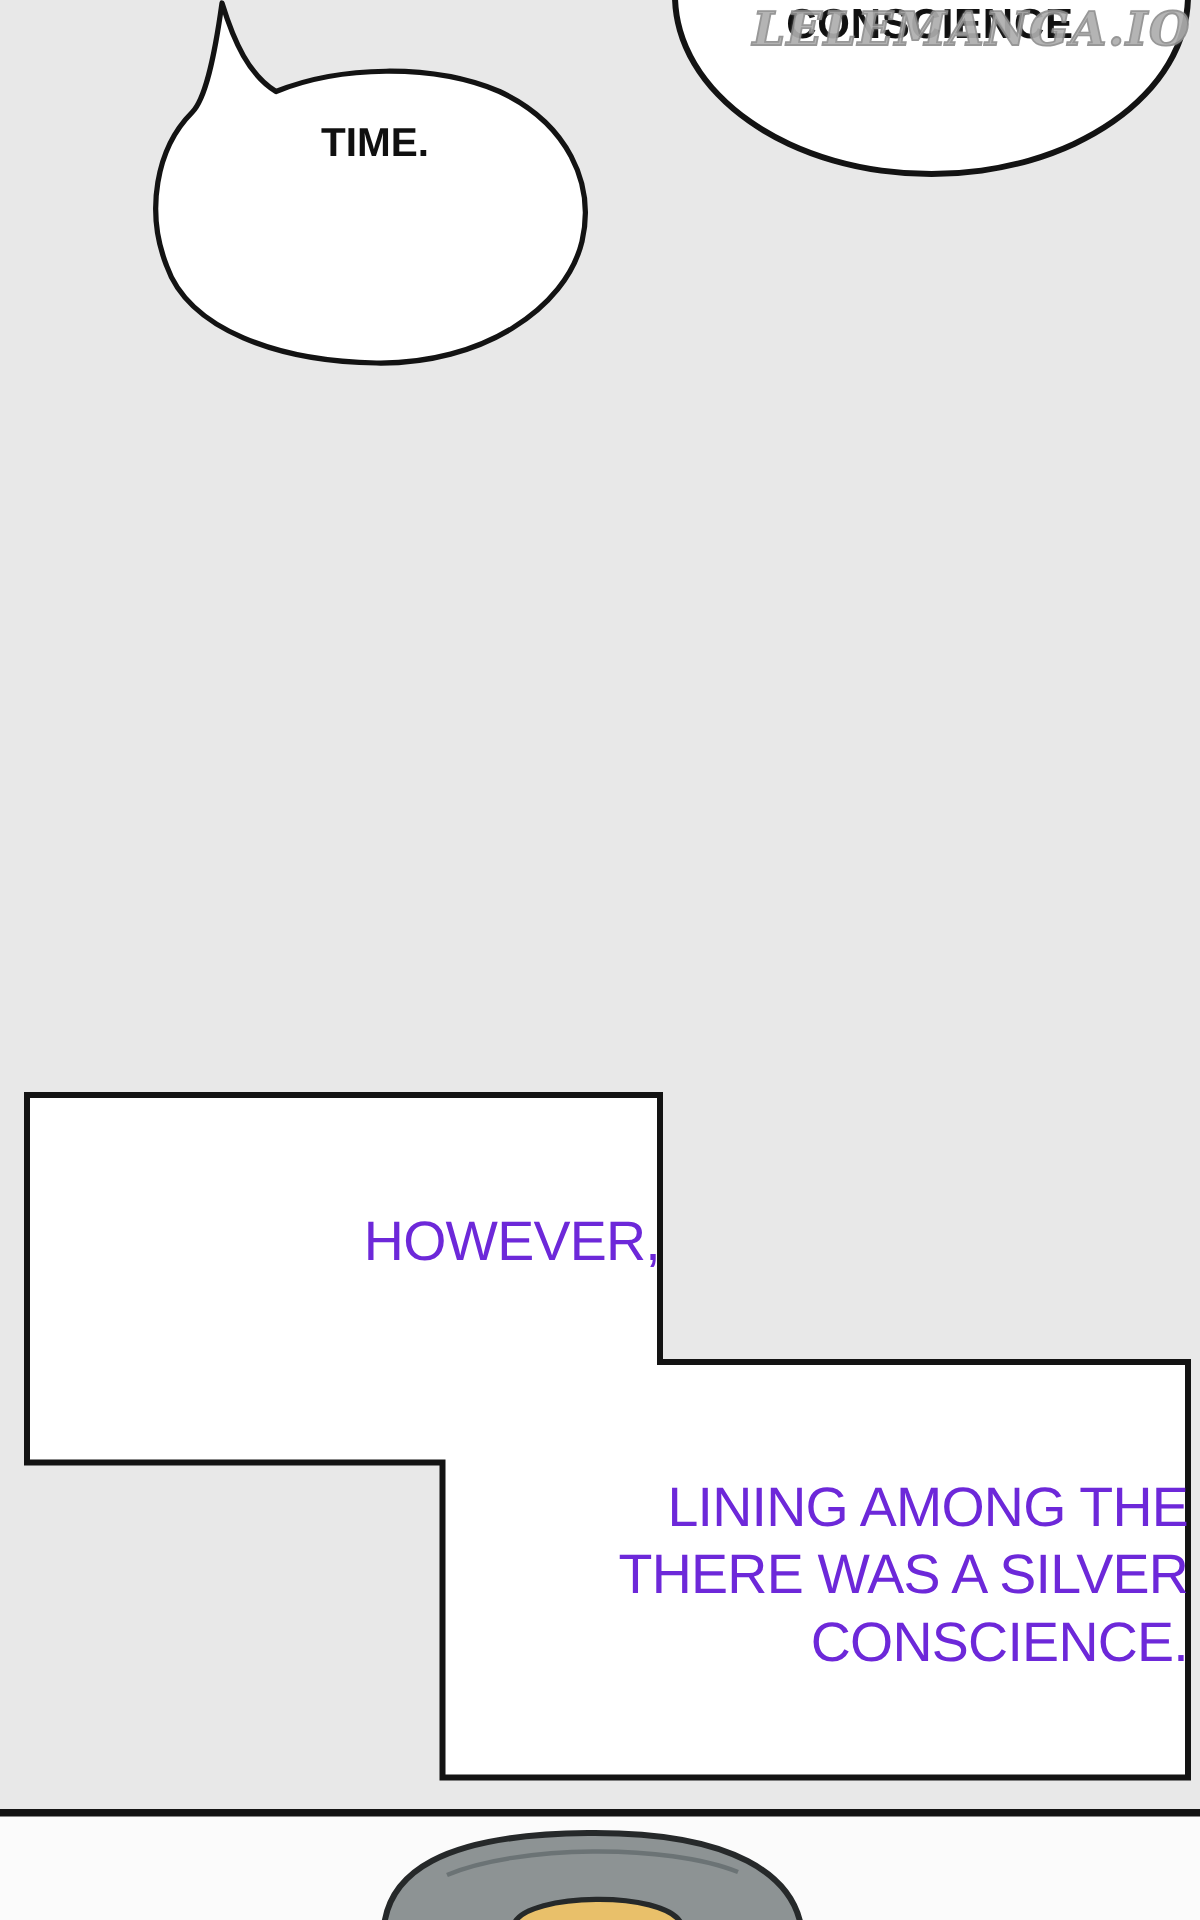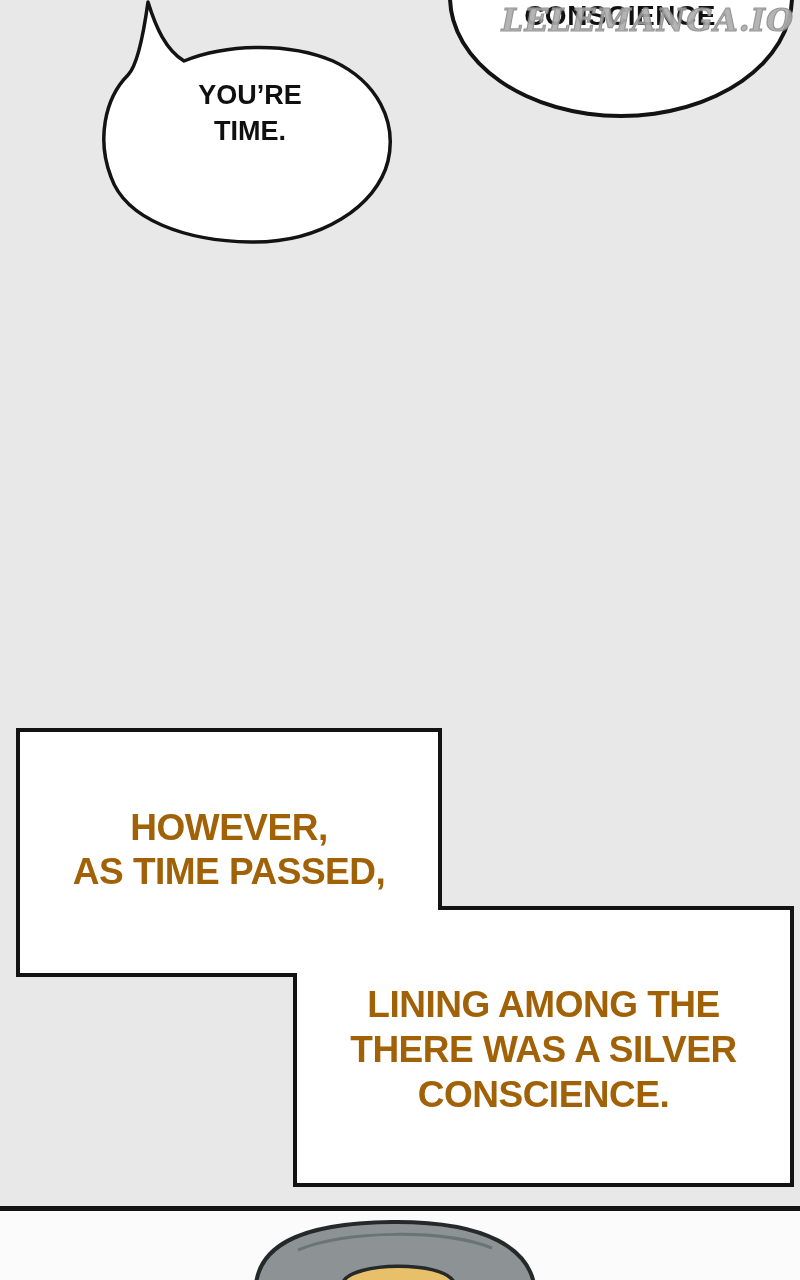--- a/index.html
+++ b/index.html
@@ -59,23 +59,23 @@
     font-weight: bold;
     font-size: 27px;
     line-height: 36px;
     color: #101010;
     z-index: 2;
   }
 
   
   .caption-svg { left: 0px; top: 726px; z-index: 1; }
   .caption-text {
-    text-align: center;
-    font-weight: bold;
-    color: #a16207;
+    text-align: right;
+    font-weight: normal;
+    color: #6d28d9;
     letter-spacing: -0.5px;
     z-index: 2;
   }
   .caption1 { left: 18px;  top: 806px; width: 422px; font-size: 37px; line-height: 44px; }
   .caption2 { left: 295px; top: 982px; width: 497px; font-size: 37px; line-height: 45px; }
 
   
   .bottom-panel {
     left: 0px; top: 1206px;
     width: 800px; height: 74px;
@@ -101,31 +101,29 @@
     <path d="M 60 2
              C 68 28, 78 50, 96 61
              C 138 44, 200 42, 245 61
              C 290 82, 309 122, 300 161
              C 289 206, 233 243, 163 242
              C 98 241, 38 220, 23 177
              C 9 141, 16 99, 40 75
              C 49 66, 55 38, 60 2 Z" fill="#ffffff" stroke="#131313" stroke-width="3.5" stroke-linejoin="round"></path>
   </svg>
   <div class="abs bubble-left-text">
-    <div>YOU’RE</div>
     <div>TIME.</div>
   </div>
 
   <svg class="abs caption-svg" width="800" height="466" viewBox="0 0 800 466">
     <polygon points="18,4 440,4 440,182 792,182 792,459 295,459 295,249 18,249" fill="#ffffff" stroke="#131313" stroke-width="4" stroke-linejoin="miter"></polygon>
   </svg>
 
   <div class="abs caption-text caption1">
     <div>HOWEVER,</div>
-    <div>AS TIME PASSED,</div>
   </div>
 
   <div class="abs caption-text caption2">
     <div>LINING AMONG THE</div>
     <div>THERE WAS A SILVER</div>
     <div>CONSCIENCE.</div>
   </div>
 
   <div class="abs bottom-panel"></div>
 

